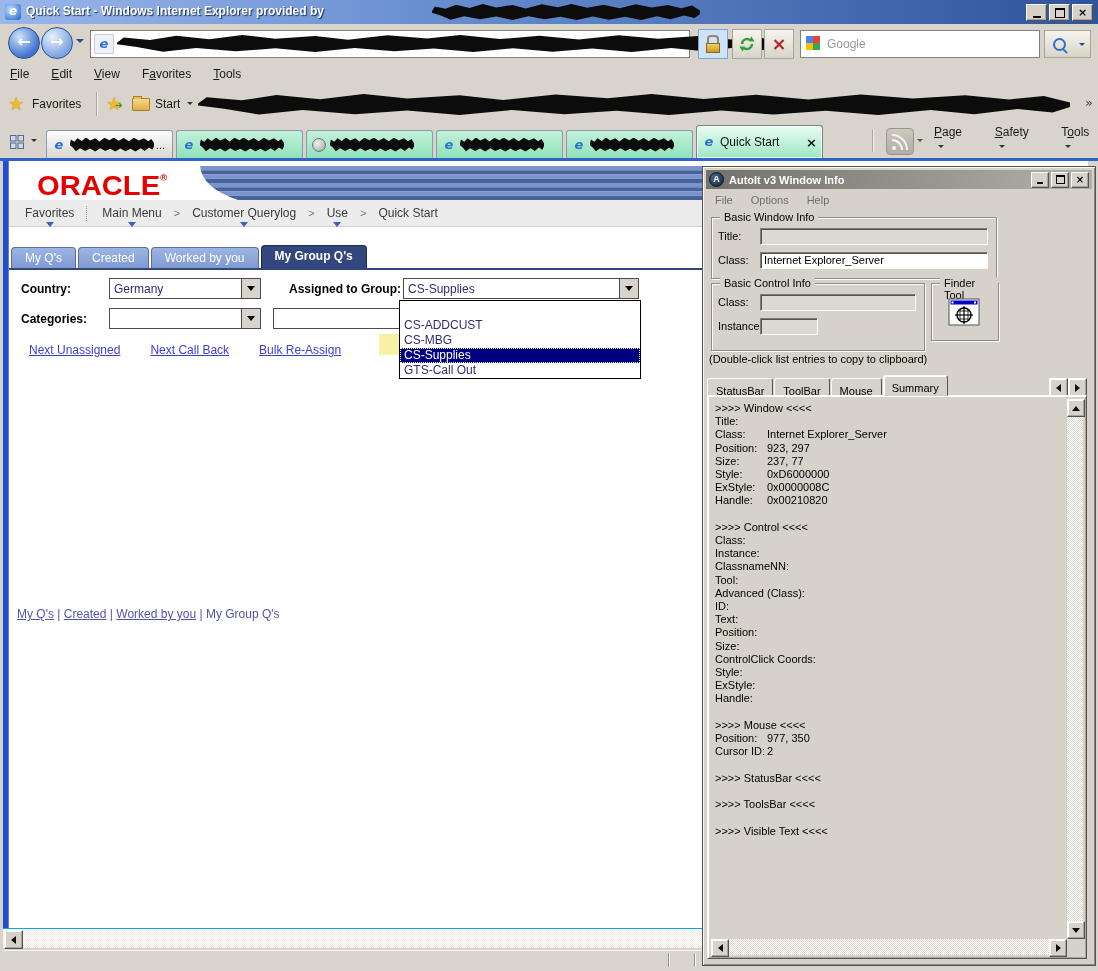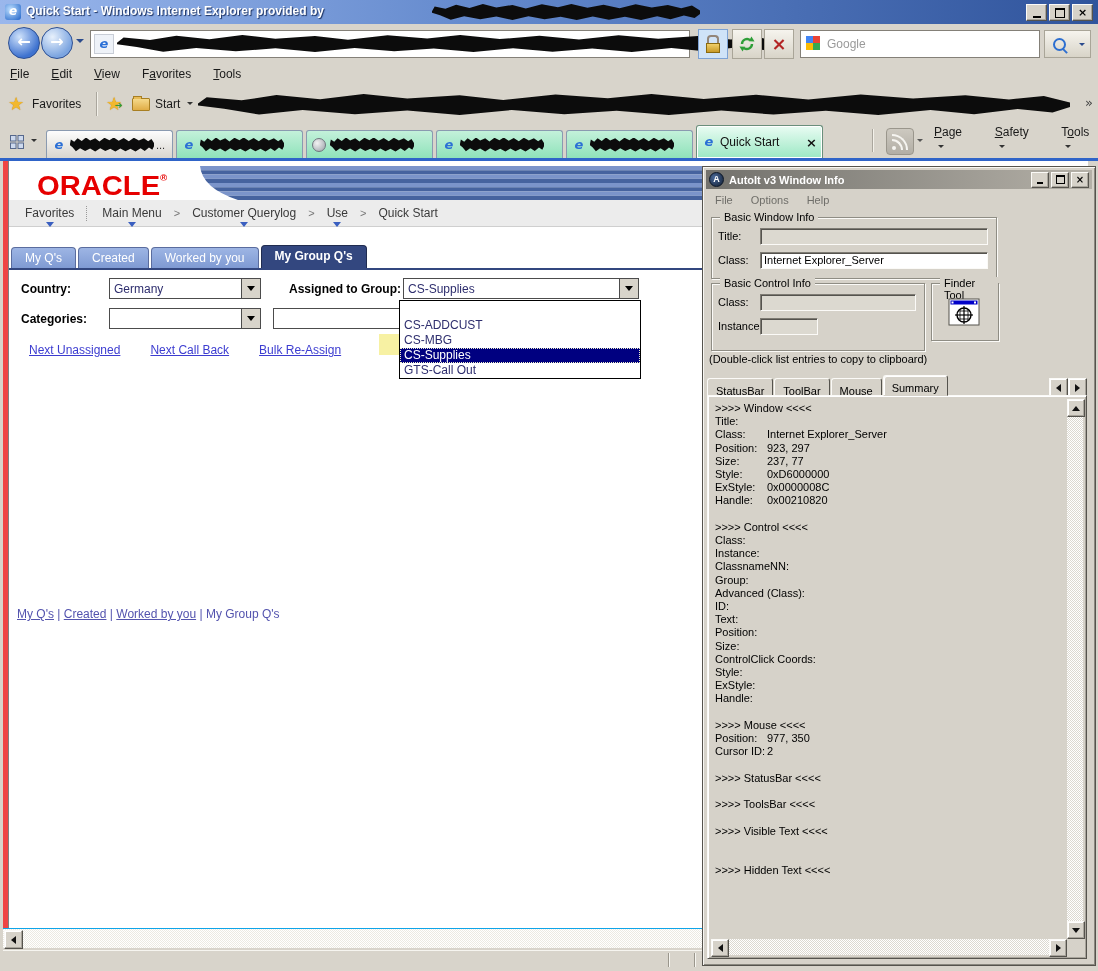--- a/index.html
+++ b/index.html
@@ -86,21 +86,21 @@
   #rss-btn{left:886px;top:6px;width:26px;height:25px;border-radius:4px;background:linear-gradient(#cdc9c0,#b2aea5);border:1px solid #9a968c;}
   #rss-btn i{position:absolute;}
   .rss-dot{left:5px;bottom:4px;width:4px;height:4px;border-radius:50%;background:#f6f5f1;}
   .rss-arc1{left:5px;bottom:4px;width:9px;height:9px;border:2px solid #f6f5f1;border-bottom:none;border-left:none;border-radius:0 100% 0 0;}
   .rss-arc2{left:5px;bottom:4px;width:14px;height:14px;border:2px solid #f6f5f1;border-bottom:none;border-left:none;border-radius:0 100% 0 0;}
   #rss-chev{left:917px;top:17px;color:#555;}
   #cmditems{left:934px;top:0;height:33px;display:flex;align-items:center;gap:24px;font-size:12px;color:#1a1a1a;}
   .cmd-item .tri-down{margin-left:4px;color:#333;}
 
   
-  #viewport{top:161px;left:3px;right:10px;height:767px;background:#ef4444;border-bottom:6px solid #0ea5e9;}
+  #viewport{top:161px;left:3px;right:10px;height:767px;background:#1d4ed8;border-bottom:6px solid #0ea5e9;}
   #page{position:absolute;left:5px;top:0;right:0;bottom:0;background:#fff;border-left:1px solid #808080;}
   #oracle-logo{left:28px;top:10px;color:#e60000;font-size:27px;font-weight:bold;letter-spacing:0px;transform:scaleX(1.08);transform-origin:left;font-family:"Liberation Sans",sans-serif;}
   #oracle-reg{font-size:9px;vertical-align:14px;}
   #swoosh{left:177px;top:5px;}
   #breadcrumb{left:0;top:39px;width:696px;height:27px;background:#ececec;border-bottom:1px solid #cfcfcf;display:flex;align-items:center;padding-left:14px;box-sizing:border-box;font-size:12px;color:#3a3a3a;}
   .bc-item{position:relative;margin-right:10px;padding:0 2px;}
   .bc-tri{position:absolute;left:50%;bottom:-7px;margin-left:-4px;width:0;height:0;border-left:4px solid transparent;border-right:4px solid transparent;border-top:5px solid #3a5fc0;}
   .bc-sep{color:#777;margin-right:10px;font-size:11px;}
   .bc-dots{width:1px;height:15px;border-left:1px dotted #999;margin-right:12px;}
   #pstabs{left:2px;top:84px;display:flex;align-items:flex-end;}
@@ -464,21 +464,21 @@
           <div class="sline"><span class="lab">Position:</span><span>923, 297</span></div>
           <div class="sline"><span class="lab">Size:</span><span>237, 77</span></div>
           <div class="sline"><span class="lab">Style:</span><span>0xD6000000</span></div>
           <div class="sline"><span class="lab">ExStyle:</span><span>0x0000008C</span></div>
           <div class="sline"><span class="lab">Handle:</span><span>0x00210820</span></div>
           <div class="sline">&nbsp;</div>
           <div class="sline">&gt;&gt;&gt;&gt; Control &lt;&lt;&lt;&lt;</div>
           <div class="sline"><span class="lab">Class:</span></div>
           <div class="sline"><span class="lab">Instance:</span></div>
           <div class="sline"><span class="lab">ClassnameNN:</span></div>
-          <div class="sline"><span class="lab">Group:</span></div>
+          <div class="sline"><span class="lab">Tool:</span></div>
           <div class="sline"><span class="lab">Advanced (Class):</span></div>
           <div class="sline"><span class="lab">ID:</span></div>
           <div class="sline"><span class="lab">Text:</span></div>
           <div class="sline"><span class="lab">Position:</span></div>
           <div class="sline"><span class="lab">Size:</span></div>
           <div class="sline"><span class="lab">ControlClick Coords:</span></div>
           <div class="sline"><span class="lab">Style:</span></div>
           <div class="sline"><span class="lab">ExStyle:</span></div>
           <div class="sline"><span class="lab">Handle:</span></div>
           <div class="sline">&nbsp;</div>
@@ -486,21 +486,20 @@
           <div class="sline"><span class="lab">Position:</span><span>977, 350</span></div>
           <div class="sline"><span class="lab">Cursor ID:</span><span>2</span></div>
           <div class="sline">&nbsp;</div>
           <div class="sline">&gt;&gt;&gt;&gt; StatusBar &lt;&lt;&lt;&lt;</div>
           <div class="sline">&nbsp;</div>
           <div class="sline">&gt;&gt;&gt;&gt; ToolsBar &lt;&lt;&lt;&lt;</div>
           <div class="sline">&nbsp;</div>
           <div class="sline">&gt;&gt;&gt;&gt; Visible Text &lt;&lt;&lt;&lt;</div>
           <div class="sline">&nbsp;</div>
           <div class="sline">&nbsp;</div>
-          <div class="sline">&gt;&gt;&gt;&gt; Hidden Text &lt;&lt;&lt;&lt;</div>
         </div>
       <div id="a-vscroll">
         <span class="btn3d" style="top:0">
             <i class="tri tri-up"></i>
           </span>
         <span class="btn3d" style="bottom:0">
             <i class="tri tri-down" style="border-top-width:5px;border-left-width:4px;border-right-width:4px"></i>
           </span>
       </div>
       <div id="a-hscroll">

